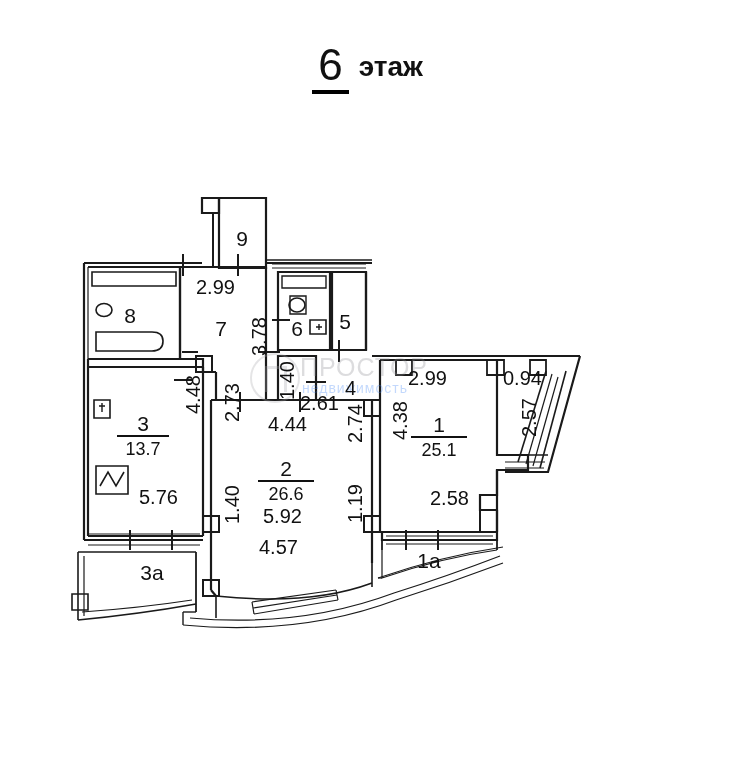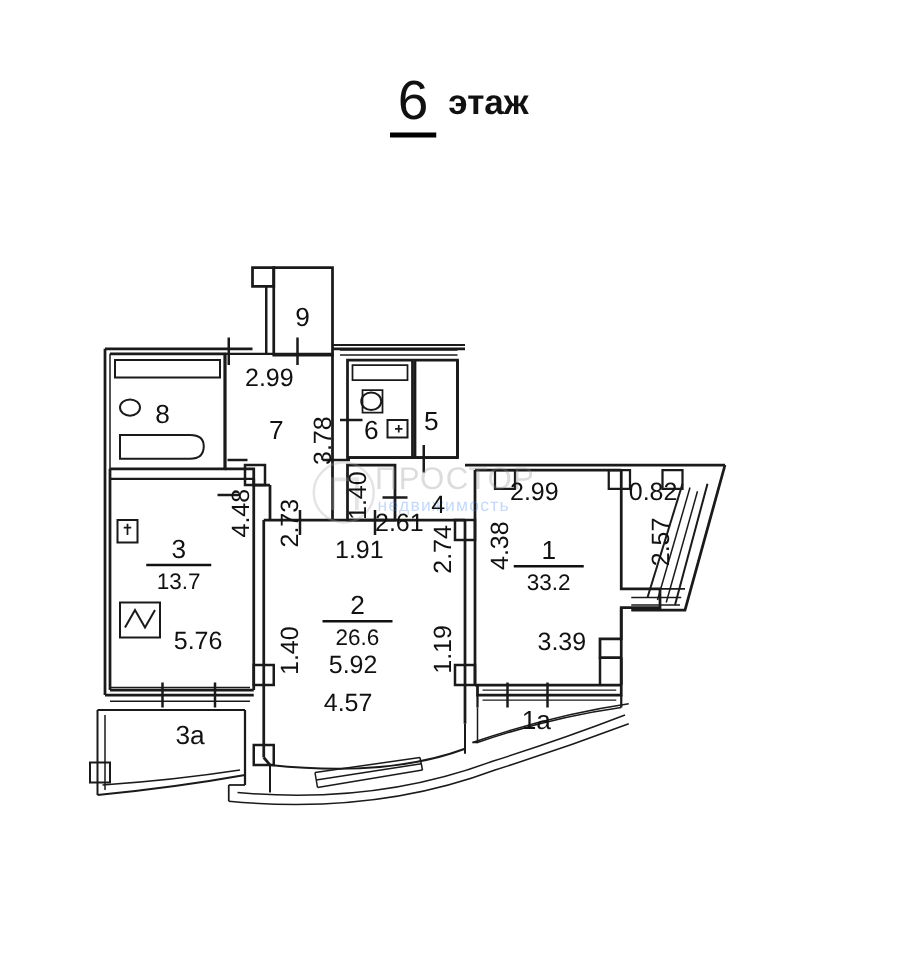--- a/index.html
+++ b/index.html
@@ -10,21 +10,21 @@
   body {
     width: 735px;
     height: 768px;
     font-family: "Liberation Sans", sans-serif;
     color: #111111;
     position: relative;
     overflow: hidden;
   }
   #root {
     position: absolute;
-    left: 0; top: 16px;
+    left: 0; top: 0;
     width: 735px;
     height: 704px;
   }
 
   
   .title-block {
     position: absolute;
     left: 0;
     top: 38px;
     width: 735px;
@@ -315,56 +315,56 @@
 
   <div class="lbl room-num" style="left:133px; top:562px; width:38px;">3а</div>
 
   <div class="lbl room-frac" style="left:258px; top:458px; width:56px;">
     <span class="n">2</span>
     <span class="a">26.6</span>
   </div>
 
   <div class="lbl room-frac" style="left:411px; top:414px; width:56px;">
     <span class="n">1</span>
-    <span class="a">33.2</span>
+    <span class="a">25.1</span>
   </div>
 
   <div class="lbl room-num" style="left:410px; top:550px; width:38px;">1а</div>
 
   <div class="lbl dim" style="left:196px; top:277px;">2.99</div>
 
   <div class="lbl dim vert" style="left:249px; top:356px;">3.78</div>
 
   <div class="lbl dim vert" style="left:277px; top:400px;">1.40</div>
 
   <div class="lbl dim" style="left:300px; top:381px;margin-top:12px;">2.61</div>
 
   <div class="lbl dim" style="left:345px; top:378px;">4</div>
 
   <div class="lbl dim" style="left:408px; top:368px;">2.99</div>
 
-  <div class="lbl dim" style="left:503px; top:368px;">0.82</div>
+  <div class="lbl dim" style="left:503px; top:368px;">0.94</div>
 
   <div class="lbl dim vert" style="left:519px; top:437px;">2.57</div>
 
   <div class="lbl dim vert" style="left:390px; top:440px;">4.38</div>
 
-  <div class="lbl dim" style="left:268px; top:414px;">1.91</div>
+  <div class="lbl dim" style="left:268px; top:414px;">4.44</div>
 
   <div class="lbl dim vert" style="left:345px; top:443px;">2.74</div>
 
   <div class="lbl dim vert" style="left:222px; top:422px;">2.73</div>
 
   <div class="lbl dim vert" style="left:183px; top:414px;">4.48</div>
 
   <div class="lbl dim" style="left:139px; top:487px;">5.76</div>
 
   <div class="lbl dim vert" style="left:222px; top:524px;">1.40</div>
 
   <div class="lbl dim" style="left:263px; top:506px;">5.92</div>
 
   <div class="lbl dim" style="left:259px; top:537px;">4.57</div>
 
   <div class="lbl dim vert" style="left:345px; top:523px;">1.19</div>
 
-  <div class="lbl dim" style="left:430px; top:488px;">3.39</div>
+  <div class="lbl dim" style="left:430px; top:488px;">2.58</div>
 
 </div>
 
 </body></html>

